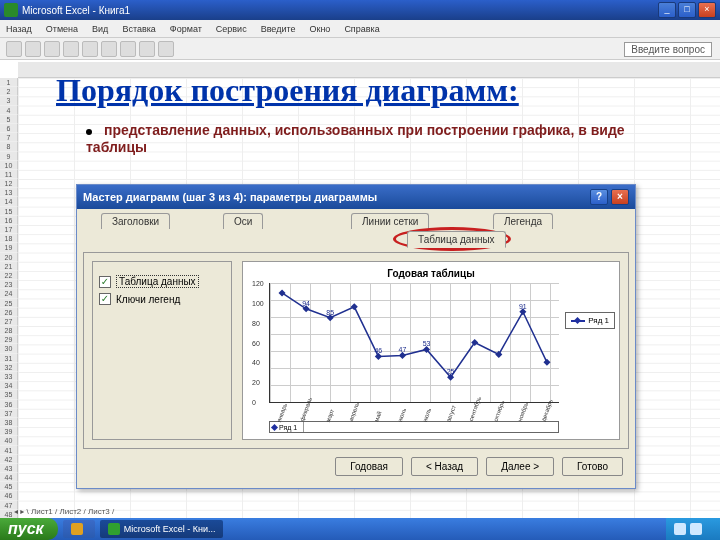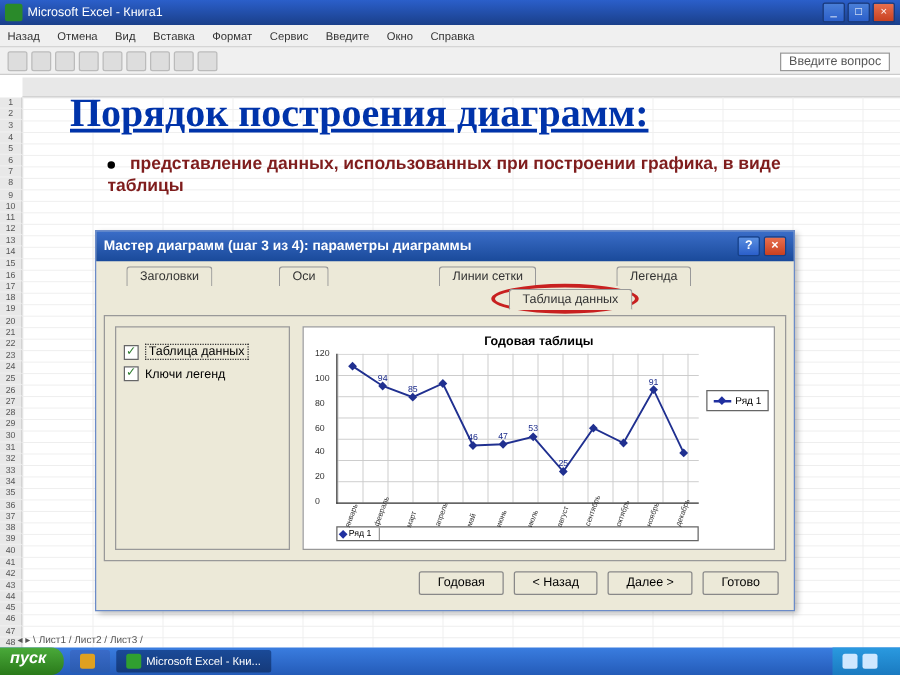--- a/index.html
+++ b/index.html
@@ -54,21 +54,21 @@
 .legend .sw::after{content:"";position:absolute;left:4px;top:-2px;width:5px;height:5px;background:#2030a0;transform:rotate(45deg)}
 svg.line{position:absolute;left:0;top:0;width:100%;height:100%}
 .pt-label{position:absolute;font-size:7px;color:#1a2a8a;transform:translate(-50%,-130%)}
 .data-tbl-row{display:flex;margin-left:20px;margin-right:54px;border:1px solid #666;height:12px;font-size:7px;margin-top:18px}
 .data-tbl-row .hdr{width:34px;border-right:1px solid #999;display:flex;align-items:center;gap:2px;padding-left:2px}
 .data-tbl-row .hdr .sw{width:5px;height:5px;background:#2030a0;transform:rotate(45deg)}
 .btns{display:flex;justify-content:flex-end;gap:8px;padding:8px 6px 4px}
 .btn{padding:3px 14px;font-size:10px;background:#ece9d8;border:1px solid #888;border-radius:2px}
 .sheet-tabs{position:absolute;left:14px;bottom:24px;font-size:8px;color:#555}
 .taskbar{position:absolute;left:0;right:0;bottom:0;height:22px;background:linear-gradient(#3a7de0,#245bb8);display:flex;align-items:center}
-.start{height:22px;background:linear-gradient(#4aaa3a,#2a7a1a);color:#fff;font-size:13px;font-style:italic;font-weight:bold;padding:0 14px 0 8px;display:flex;border-radius:0 10px 10px 0}
+.start{height:22px;background:linear-gradient(#4aaa3a,#2a7a1a);color:#fff;font-size:16px;font-style:italic;font-weight:bold;padding:0 14px 0 8px;display:flex;align-items:center;border-radius:0 10px 10px 0}
 .task-item{height:18px;margin-left:5px;padding:0 8px;background:linear-gradient(#3a6bc8,#2a5bb0);color:#fff;font-size:9px;display:flex;align-items:center;border-radius:2px;gap:4px}
 .task-item.active{background:linear-gradient(#1a4a98,#153a7a)}
 .task-ico{width:12px;height:12px;background:#e0a020;border-radius:2px}
 .task-item.pp .task-ico{background:#d05030}
 .task-item.xl .task-ico{background:#30a030}
 .tray{margin-left:auto;height:22px;background:linear-gradient(#2a9ae0,#1a7ac0);padding:0 8px;display:flex;align-items:center;gap:4px}
 .tray-ico{width:12px;height:12px;background:#cfe8ff;border-radius:2px}
 .clock{color:#fff;font-size:9px;margin-left:6px}
 </style>
 </head>

